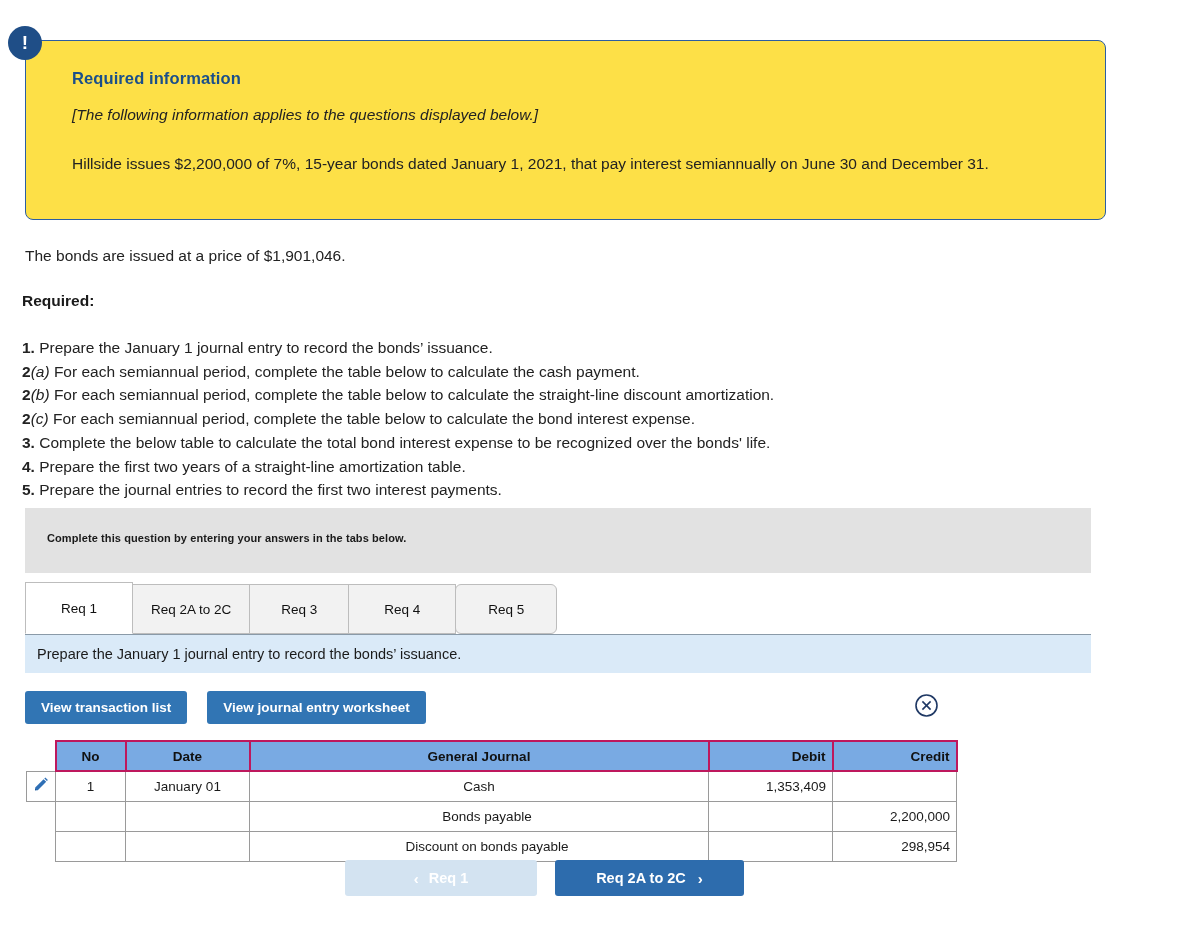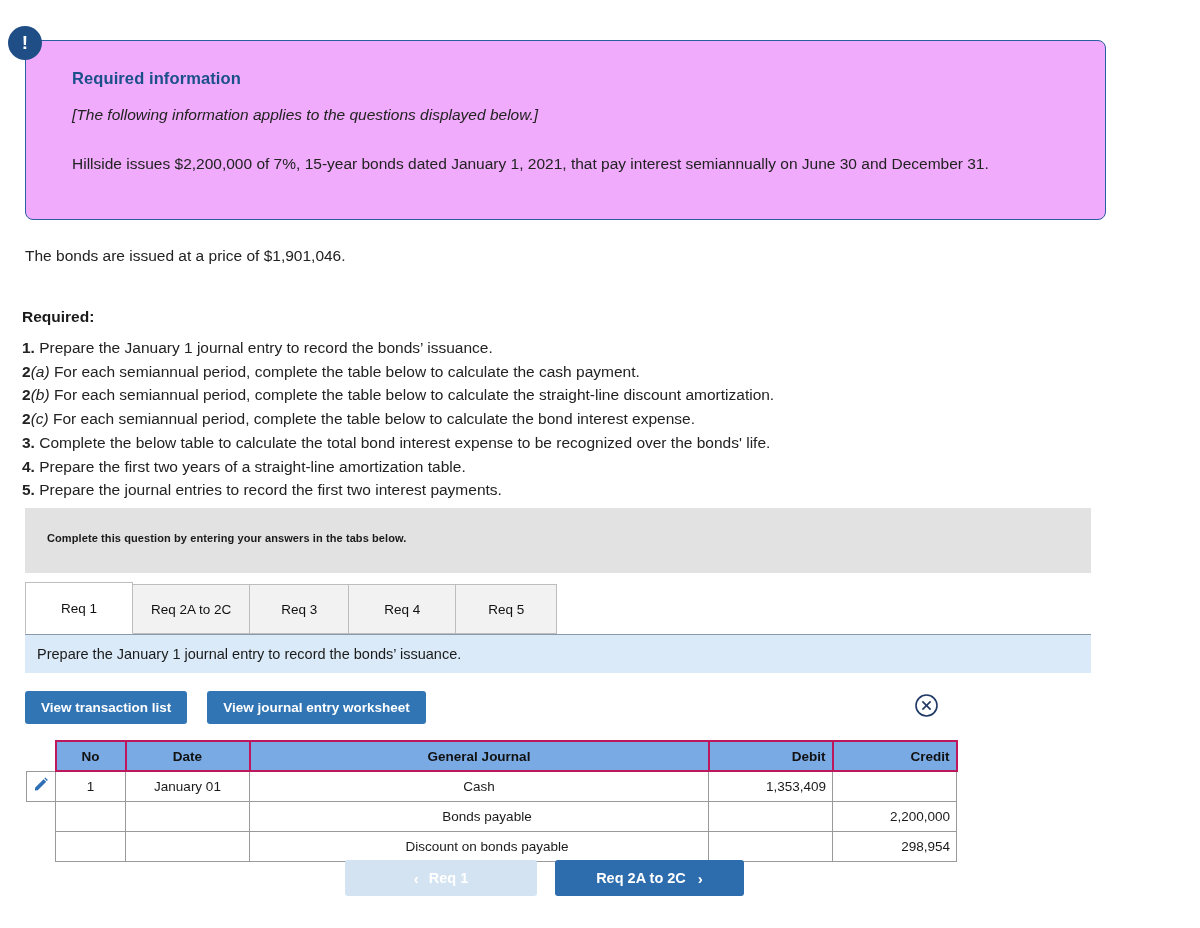--- a/index.html
+++ b/index.html
@@ -20,21 +20,21 @@
   .req-info-wrap {
     position: absolute;
     left: 25px;
     top: 40px;
     width: 1081px;
     box-sizing: border-box;
   }
   .req-info-box {
     border: 1px solid #2b5ea3;
     border-radius: 8px;
-    background: #f0abfc;
+    background: #fde047;
     box-sizing: border-box;
     padding: 28px 46px 30px 46px;
     min-height: 180px;
   }
   .bang-icon {
     position: absolute;
     left: -17px;
     top: -14px;
     width: 34px;
     height: 34px;
@@ -72,21 +72,21 @@
   .issue-price {
     position: absolute;
     left: 25px;
     top: 247px;
     font-size: 15.5px;
     color: #222;
   }
   .required-label {
     position: absolute;
     left: 22px;
-    top: 308px;
+    top: 292px;
     font-size: 15.5px;
     font-weight: bold;
     color: #1a1a1a;
   }
   .req-list {
     position: absolute;
     left: 22px;
     top: 336px;
     font-size: 15.5px;
     color: #222;
@@ -141,21 +141,21 @@
   .tab.active {
     background: #ffffff;
     border-bottom: 1px solid #ffffff;
     height: 52px;
     z-index: 3;
   }
   .tab-0 { min-width: 108px; }
   .tab-1 { min-width: 112px; }
   .tab-2 { min-width: 100px; text-align: right; }
   .tab-3 { min-width: 108px; }
-  .tab-4 { min-width: 102px; }
+  .tab-4 { min-width: 102px; border-radius: 6px; }
 
   
   .instr-bar {
     position: absolute;
     left: 25px;
     top: 634px;
     width: 1066px;
     height: 39px;
     background: #daeaf8;
     border-top: 1px solid #8a9aa8;

